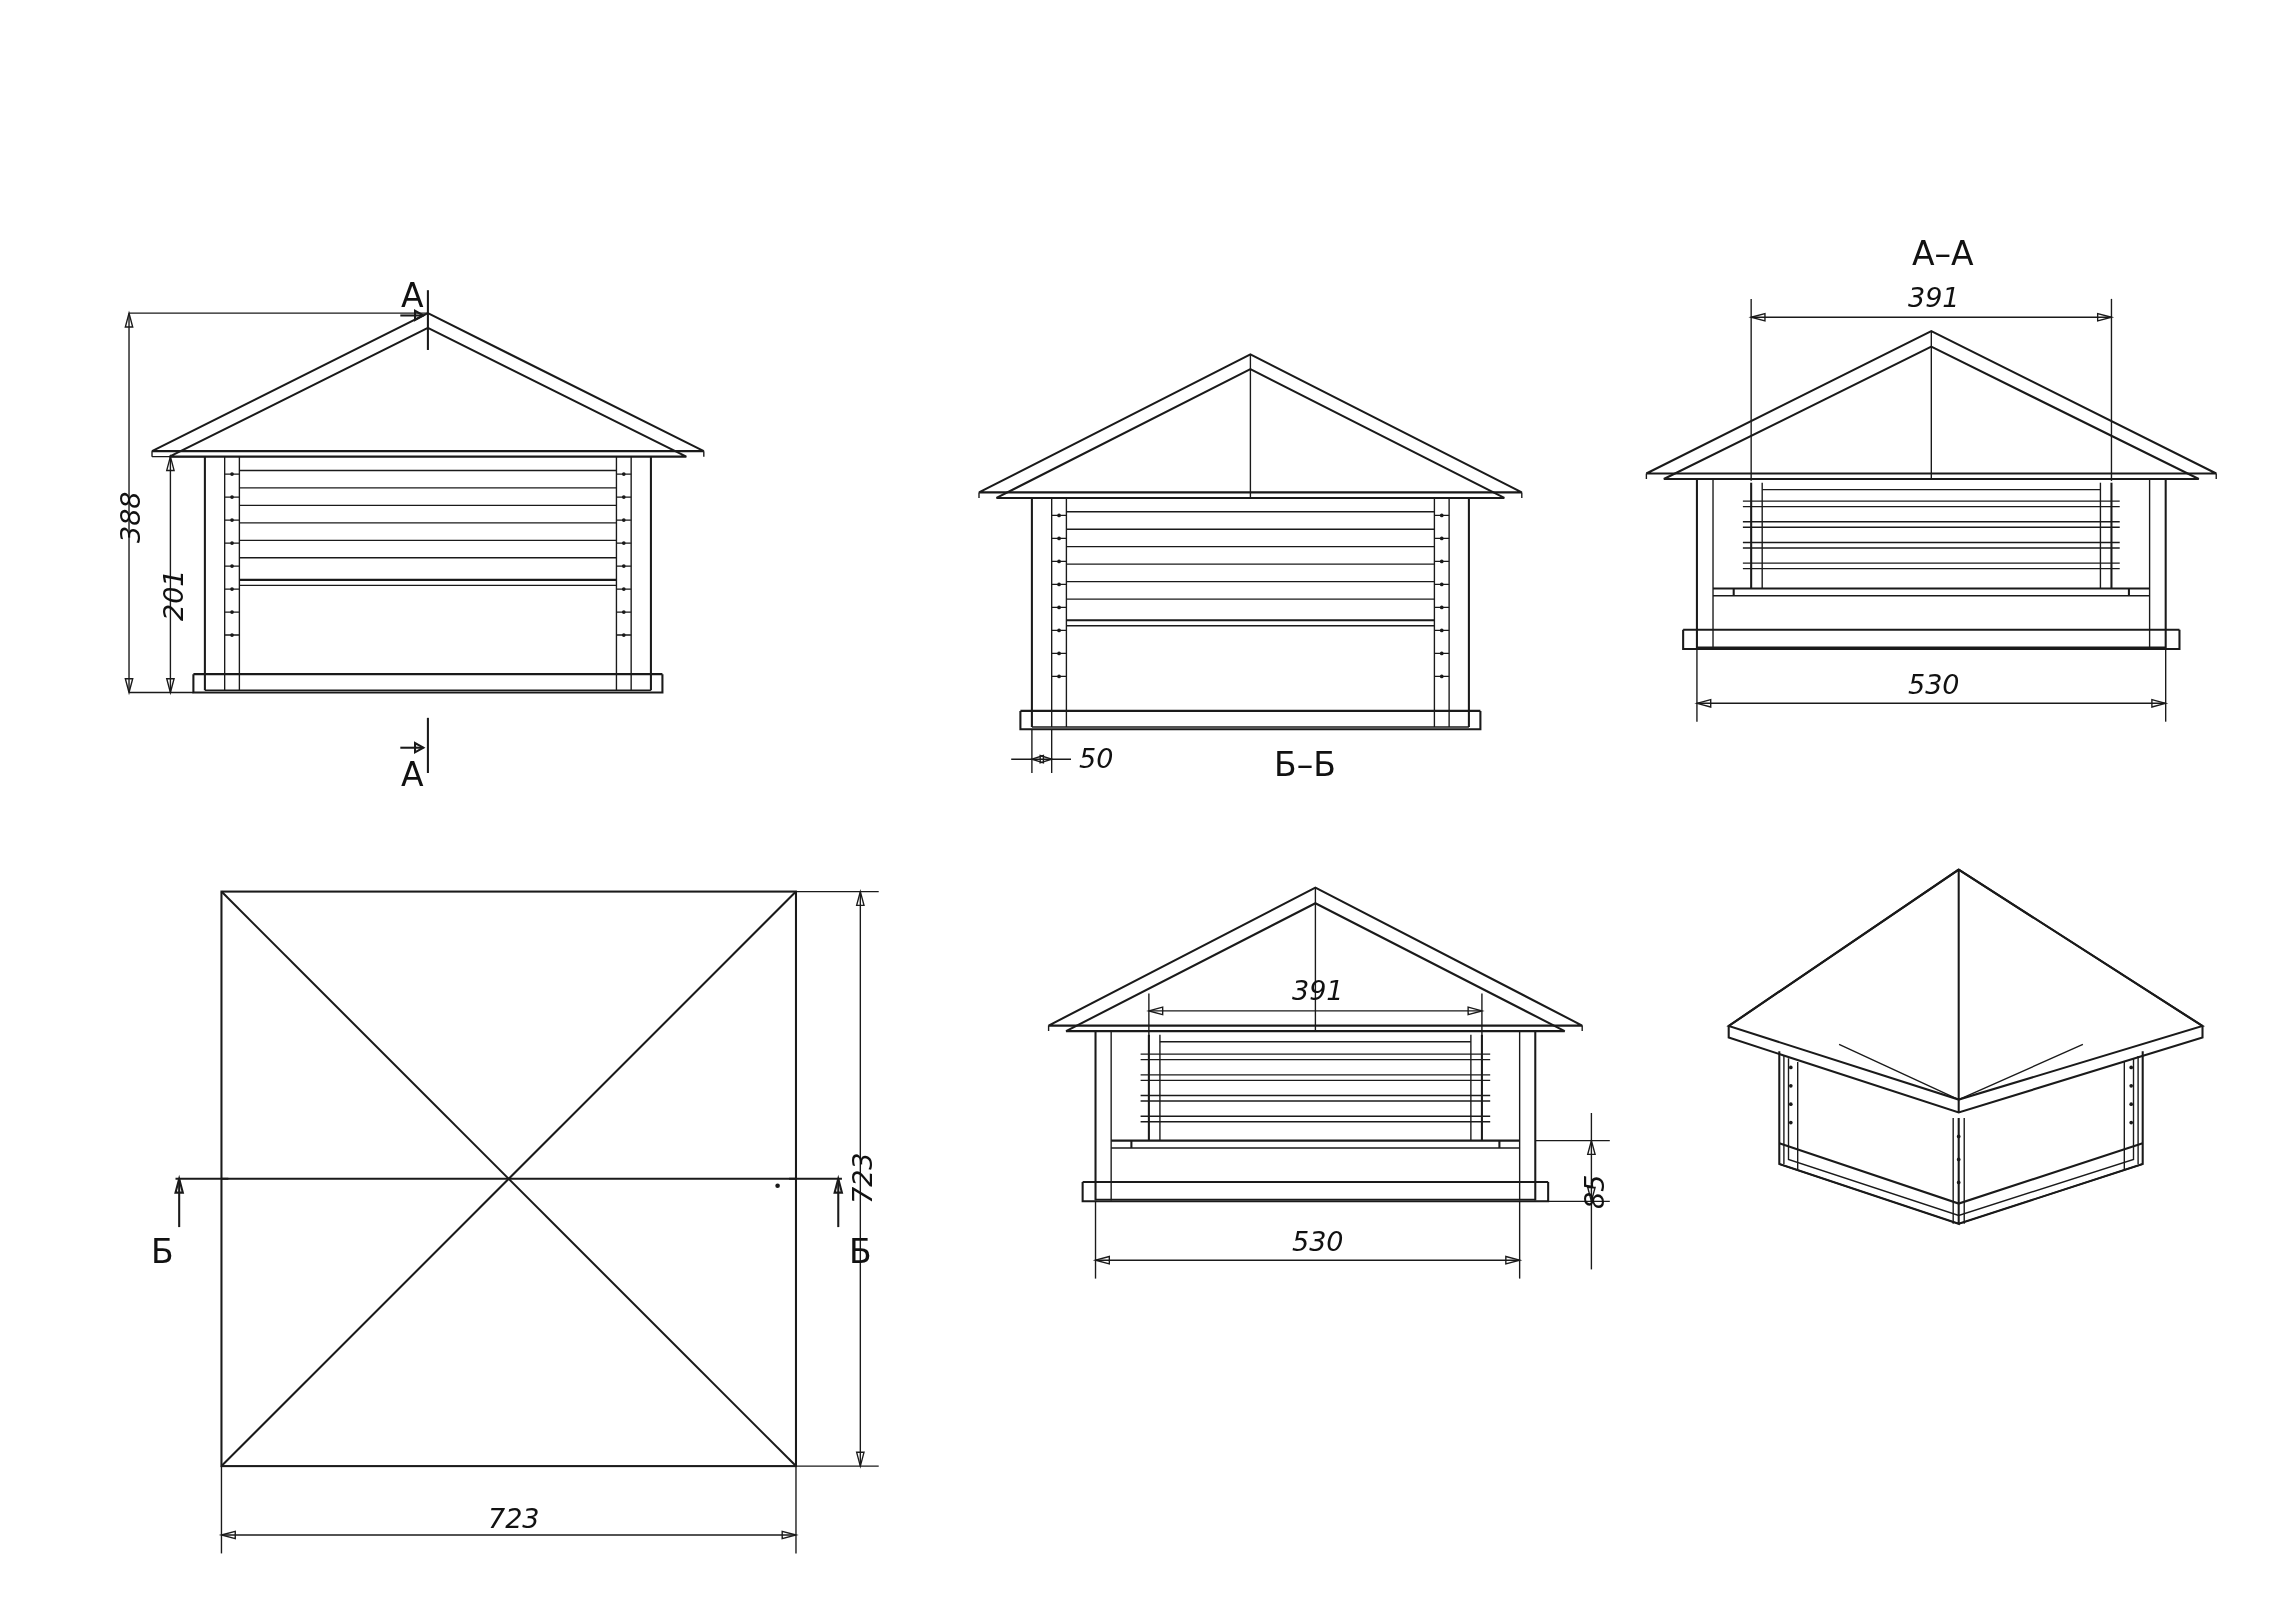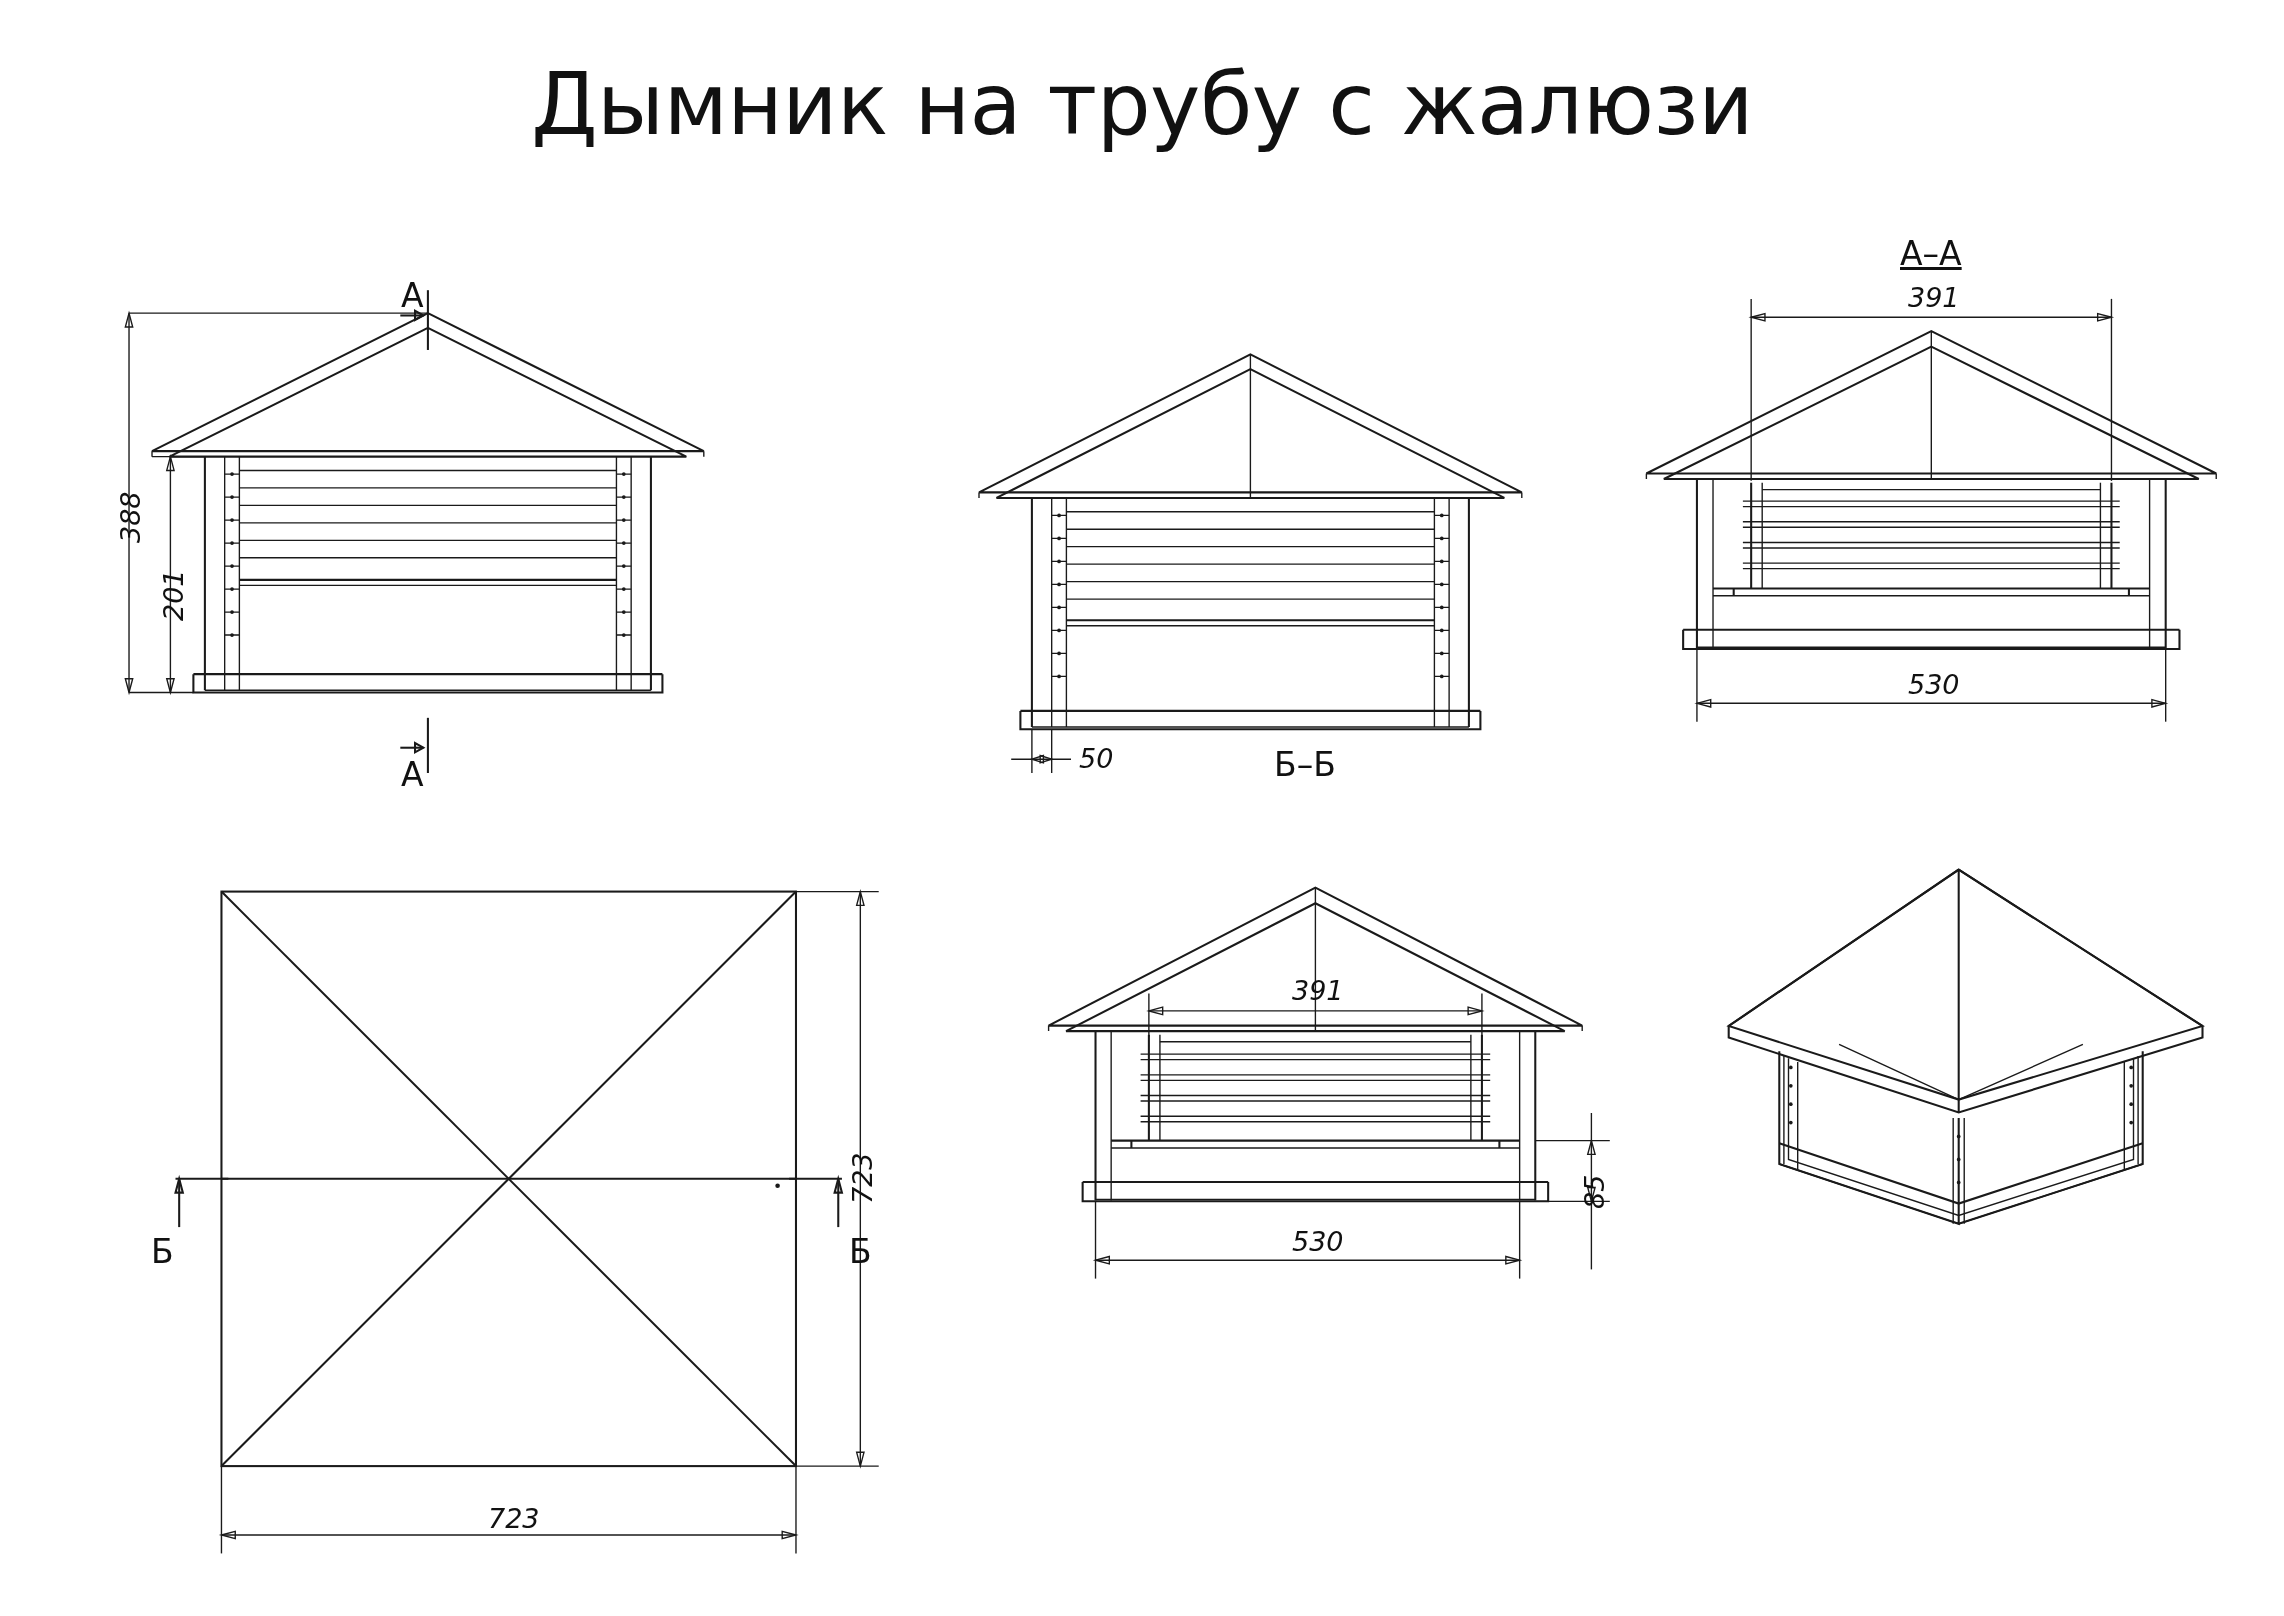--- a/index.html
+++ b/index.html
@@ -33,21 +33,20 @@
   svg{display:block;overflow:visible;}
   .ln{stroke:#1a1a1a;fill:none;}
   .thin{stroke-width:3;}
   .med{stroke-width:4.5;}
 </style>
 </head>
 <body>
 
 <div id="page">
 
-  <div id="title">Дымник на трубу с жалюзи</div>
 
   <div class="view" style="left:106px;top:258px;width:699px;height:538px;">
     <svg width="699" height="538" viewBox="0 0 1520 1170">
 
       <path class="ln med" d="M 700 120 L 1300 420 L 100 420 Z"></path>
       <path class="ln med" d="M 700 152 L 1262 432 L 138 432 Z"></path>
       <path class="ln thin" d="M 100 420 L 100 432"></path>
       <path class="ln thin" d="M 1300 420 L 1300 432"></path>
 
       <path class="ln med" d="M 215 432 L 215 940"></path>
@@ -218,21 +217,21 @@
       <path class="ln thin" d="M 268 200 L 1052 200"></path>
       <path class="ln thin" d="M 268 200 L 298 192 L 298 208 Z" fill="#1a1a1a"></path>
       <path class="ln thin" d="M 1052 200 L 1022 192 L 1022 208 Z" fill="#1a1a1a"></path>
 
       <path class="ln thin" d="M 150 922 L 150 1080"></path>
       <path class="ln thin" d="M 1170 922 L 1170 1080"></path>
       <path class="ln thin" d="M 150 1040 L 1170 1040"></path>
       <path class="ln thin" d="M 150 1040 L 180 1032 L 180 1048 Z" fill="#1a1a1a"></path>
       <path class="ln thin" d="M 1170 1040 L 1140 1032 L 1140 1048 Z" fill="#1a1a1a"></path>
     </svg>
-    <div class="lbl sect-big" style="left:272px;top:9.2px;text-decoration:underline;">А–А</div>
+    <div class="lbl sect-big" style="left:284px;top:9.2px;">А–А</div>
     <div class="lbl dim" style="left:280px;top:57px;">391</div>
     <div class="lbl dim" style="left:280px;top:444px;">530</div>
   </div>
 
   <div class="view" style="left:120px;top:864px;width:828px;height:717px;">
     <svg width="828" height="717" viewBox="0 0 1800 1560">
 
       <rect class="ln med" x="220" y="60" width="1250" height="1250"></rect>
 
       <path class="ln med" d="M 220 60 L 1470 1310"></path>

